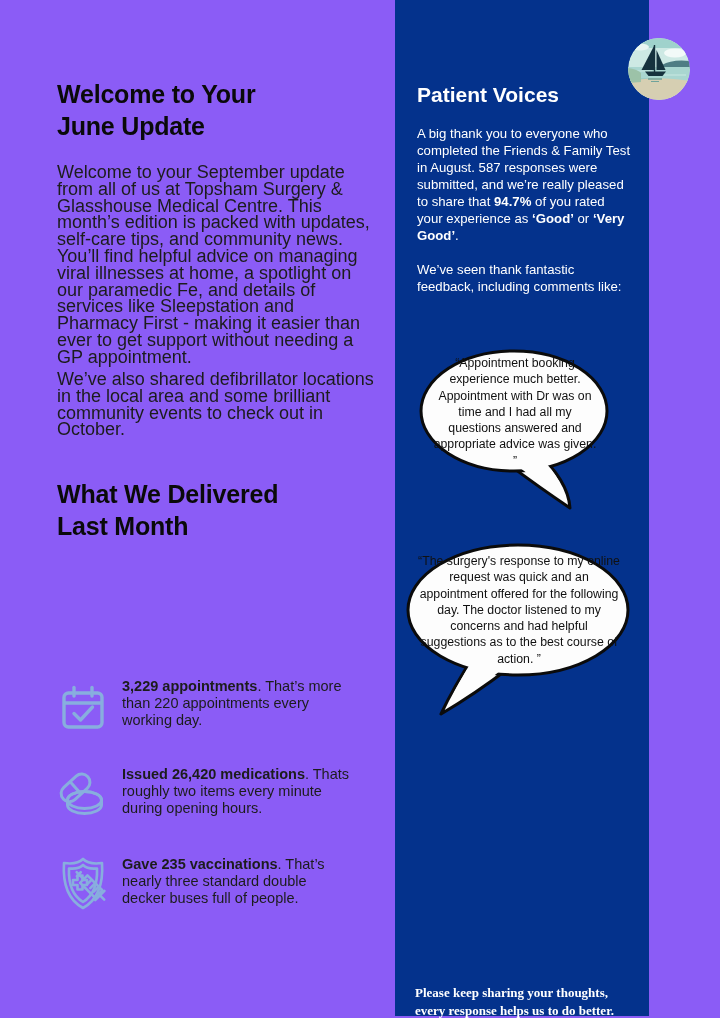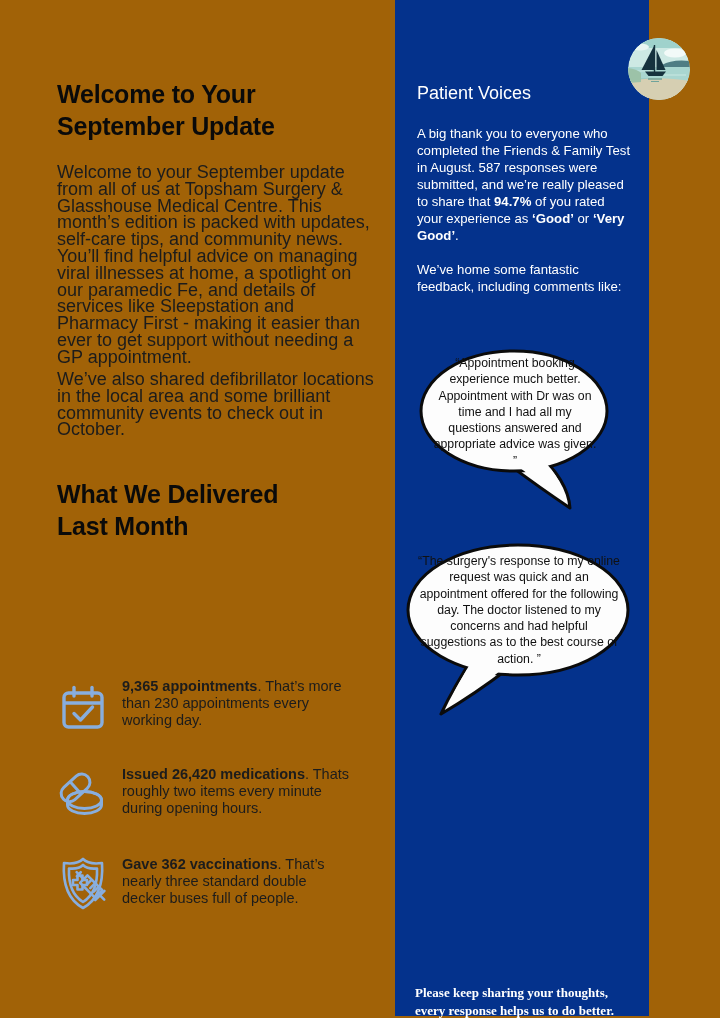--- a/index.html
+++ b/index.html
@@ -1,34 +1,34 @@
 <!DOCTYPE html>
 <html><head>
 <meta charset="utf-8">
 <style>
   html,body{margin:0;padding:0;background:#e8e8e8;}
   .page{
-    position:relative;width:720px;height:1018px;background:#a16207;
+    position:relative;width:720px;height:1018px;background:#8b5cf6;
     overflow:hidden;font-family:"Liberation Sans",sans-serif;
     -webkit-font-smoothing:antialiased;
   }
   
   .blue-col{position:absolute;left:395px;top:0;width:254px;height:1016px;background:#04328C;}
   .logo{position:absolute;left:628px;top:38px;width:62px;height:62px;border-radius:50%;overflow:hidden;z-index:5;}
   
   .lblock{position:absolute;left:57px;width:330px;color:#1c1c1c;}
   .h1{font-size:25px;line-height:32px;font-weight:700;color:#0a0a0a;letter-spacing:-0.2px;}
   .body-p{font-size:18px;line-height:16.8px;width:318px;}
   .stat-row{position:absolute;left:57px;width:300px;}
   .stat-icon{position:absolute;left:-4px;top:2px;width:56px;height:62px;}
   .stat-text{position:absolute;left:65px;top:0;width:232px;font-size:14.5px;line-height:16.8px;color:#1c1c1c;}
   b{font-weight:700;}
   
   .rblock{position:absolute;color:#ffffff;}
-  .r-title{left:417px;top:83px;font-size:18px;font-weight:400;}
+  .r-title{left:417px;top:83px;font-size:21px;font-weight:700;}
   .r-p{left:417px;width:215px;font-size:13.2px;line-height:17px;}
   .r-closing{left:415px;top:984px;width:218px;font-size:13px;line-height:18px;font-weight:700;font-family:Liberation Serif, serif;}
   
   .bubble{position:absolute;}
   .bubble svg{position:absolute;left:0;top:0;}
   .bubble-text{
     position:absolute;display:flex;align-items:center;justify-content:center;
     text-align:center;color:#111111;font-size:12.3px;line-height:16.2px;
   }
   .bubble1{left:418px;top:348px;width:194px;height:164px;}
@@ -69,21 +69,21 @@
         <path d="M28.5 12 L28.5 32 L37.5 32 Z" fill="#16323e"></path>
         <path d="M17 33.5 h21 l-3.5 4.5 h-14 z" fill="#16323e"></path>
         <line x1="20" y1="41" x2="34" y2="41" stroke="#6fa39b" stroke-width="1.4"></line>
         <line x1="23" y1="43.5" x2="31" y2="43.5" stroke="#6fa39b" stroke-width="1"></line>
       </g>
     </svg>
   </div>
 
   <div class="lblock h1" style="top:78px">
     <div>Welcome to Your</div>
-    <div>September Update</div>
+    <div>June Update</div>
   </div>
 
   <div class="lblock body-p" style="top:164px">Welcome to your September update from all of us at Topsham Surgery &amp; Glasshouse Medical Centre. This month’s edition is packed with updates, self-care tips, and community news. You’ll find helpful advice on managing viral illnesses at home, a spotlight on our paramedic Fe, and details of services like Sleepstation and Pharmacy First - making it easier than ever to get support without needing a GP appointment.</div>
 
   <div class="lblock body-p" style="top:371px">We’ve also shared defibrillator locations in the local area and some brilliant community events to check out in October.</div>
 
   <div class="lblock h1" style="top:478px">
     <div>What We Delivered</div>
     <div>Last Month</div>
   </div>
@@ -94,21 +94,21 @@
       <svg width="56" height="62" viewBox="0 0 56 62">
         <g fill="none" stroke="#88AEDE" stroke-width="3.4" stroke-linecap="round" stroke-linejoin="round">
           <rect x="11" y="13" width="38" height="34" rx="4.5"></rect>
           <line x1="21" y1="7.5" x2="21" y2="16"></line>
           <line x1="39" y1="7.5" x2="39" y2="16"></line>
           <line x1="12" y1="23" x2="48" y2="23"></line>
           <path d="M21 33.5 l6.5 6.5 l12 -13"></path>
         </g>
       </svg>
     </div>
-    <div class="stat-text"><b>9,365 appointments</b><span>. That’s more than 230 appointments every working day.</span></div>
+    <div class="stat-text"><b>3,229 appointments</b><span>. That’s more than 220 appointments every working day.</span></div>
   </div>
 
   <div class="stat-row" style="top:766px">
     <div class="stat-icon" style="top:-2px">
       <svg width="56" height="62" viewBox="0 0 56 62">
         <g fill="none" stroke="#88AEDE" stroke-width="3" stroke-linecap="round" stroke-linejoin="round">
           <g transform="rotate(-42 22 24)">
             <rect x="6" y="16" width="33" height="16.5" rx="8.2"></rect>
             <line x1="22.5" y1="16.5" x2="22.5" y2="32"></line>
           </g>
@@ -133,28 +133,28 @@
             <line x1="51" y1="32.3" x2="57" y2="32.3"></line>
             <line x1="34" y1="28" x2="34" y2="34"></line>
             <line x1="39" y1="28" x2="39" y2="34"></line>
             <line x1="44" y1="28" x2="44" y2="34"></line>
             <line x1="28" y1="32.3" x2="18" y2="32.3"></line>
             <line x1="21" y1="29.5" x2="21" y2="35"></line>
           </g>
         </g>
       </svg>
     </div>
-    <div class="stat-text"><b>Gave 362 vaccinations</b><span>. That’s nearly three standard double decker buses full of people.</span></div>
+    <div class="stat-text"><b>Gave 235 vaccinations</b><span>. That’s nearly three standard double decker buses full of people.</span></div>
   </div>
 
   <div class="rblock r-title">Patient Voices</div>
 
   <div class="rblock r-p" style="top:125px"><span>A big thank you to everyone who completed the Friends &amp; Family Test in August. 587 responses were submitted, and we’re really pleased to share that </span><b>94.7%</b><span> of you rated your experience as </span><b>‘Good’</b><span> or </span><b>‘Very Good’</b><span>.</span></div>
 
-  <div class="rblock r-p" style="top:261px">We’ve home some fantastic feedback, including comments like:</div>
+  <div class="rblock r-p" style="top:261px">We’ve seen thank fantastic feedback, including comments like:</div>
 
   <div class="bubble bubble2">
     <svg width="228" height="176" viewBox="0 0 228 176">
       <g stroke="#0b0b0b" stroke-width="3" fill="#FDFDFD" stroke-linejoin="round">
         <path d="M70 112 Q48 146 36 172 Q70 152 104 126 Z"></path>
         <ellipse cx="113" cy="68" rx="110" ry="65"></ellipse>
         <path d="M72 111 Q52 142 43 164 Q72 148 100 125 Z" stroke="none"></path>
       </g>
     </svg>
     <div class="bubble-text">“The surgery's response to my online request was quick and an appointment offered for the following day. The doctor listened to my concerns and had helpful suggestions as to the best course of action. ”</div>

